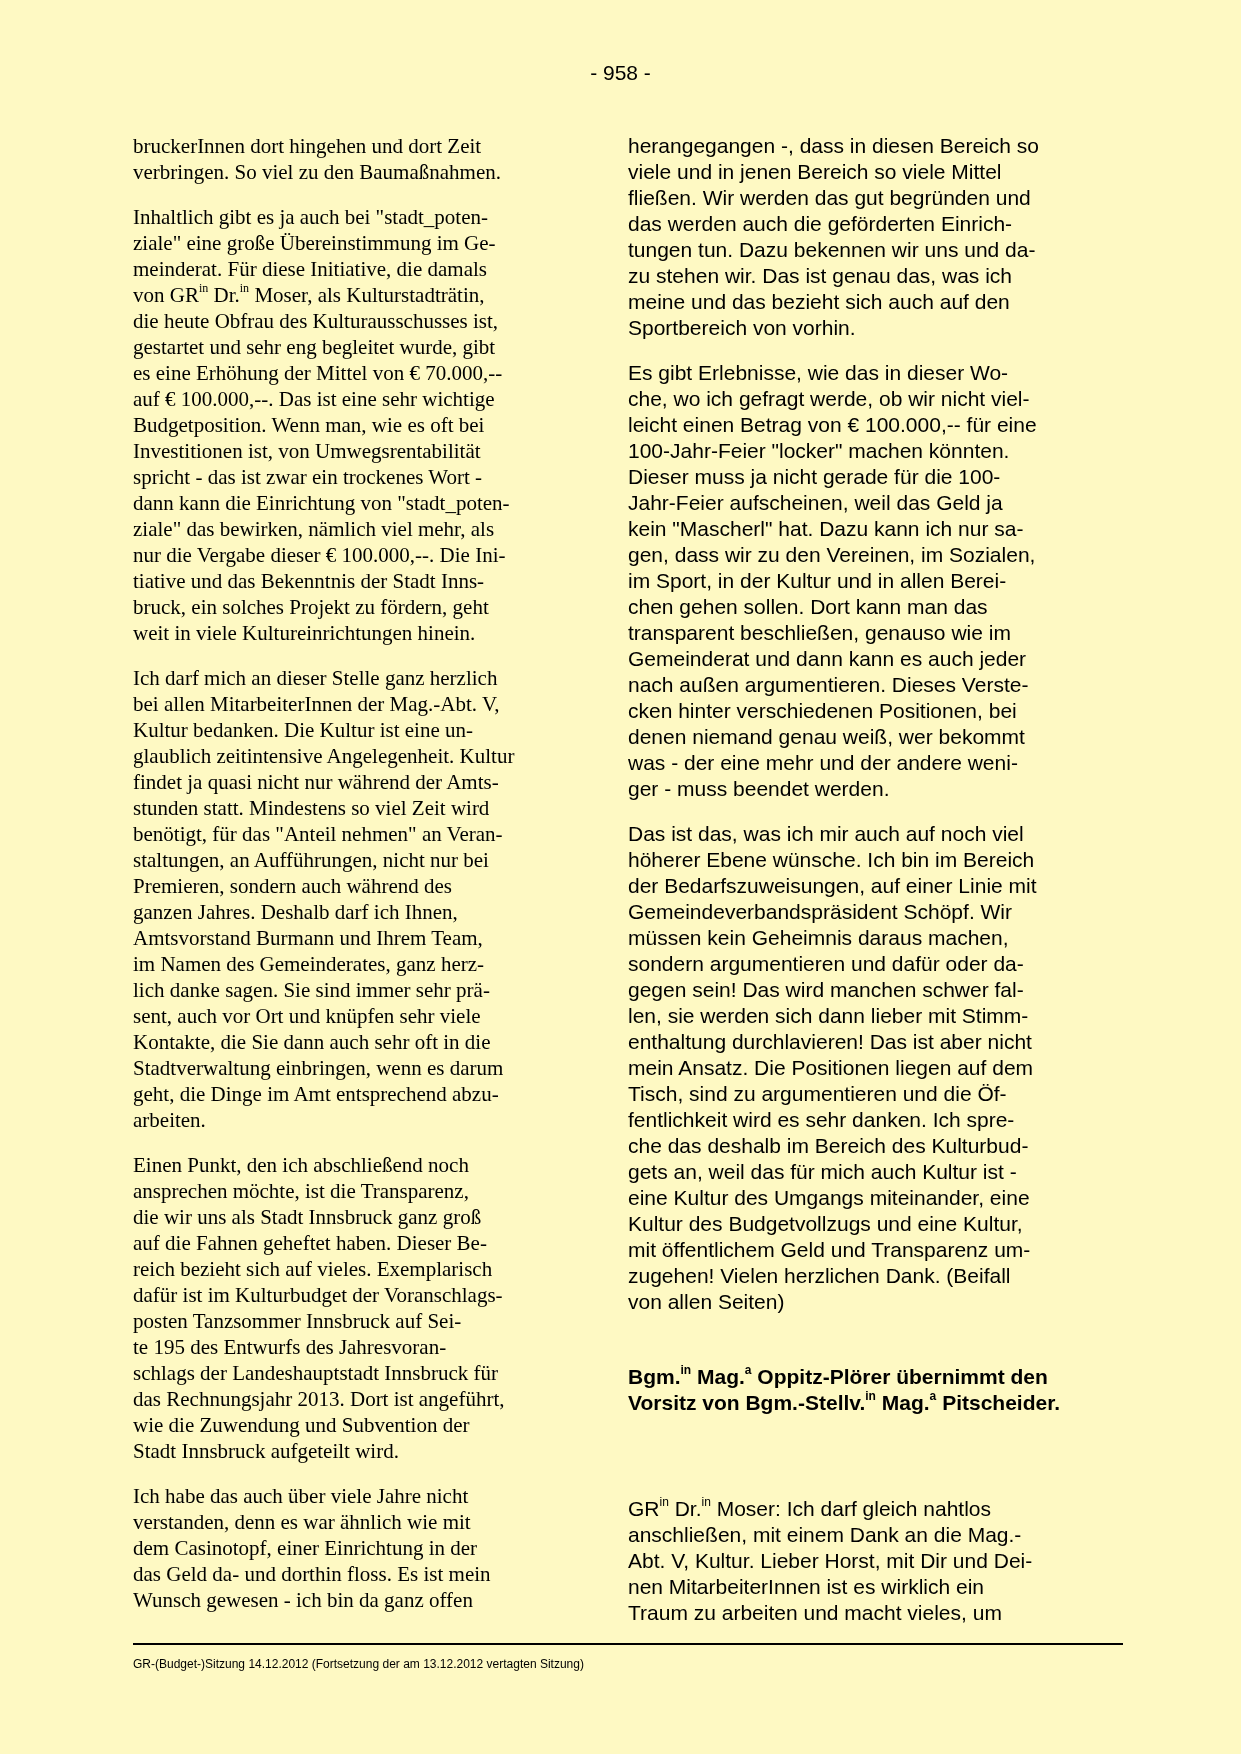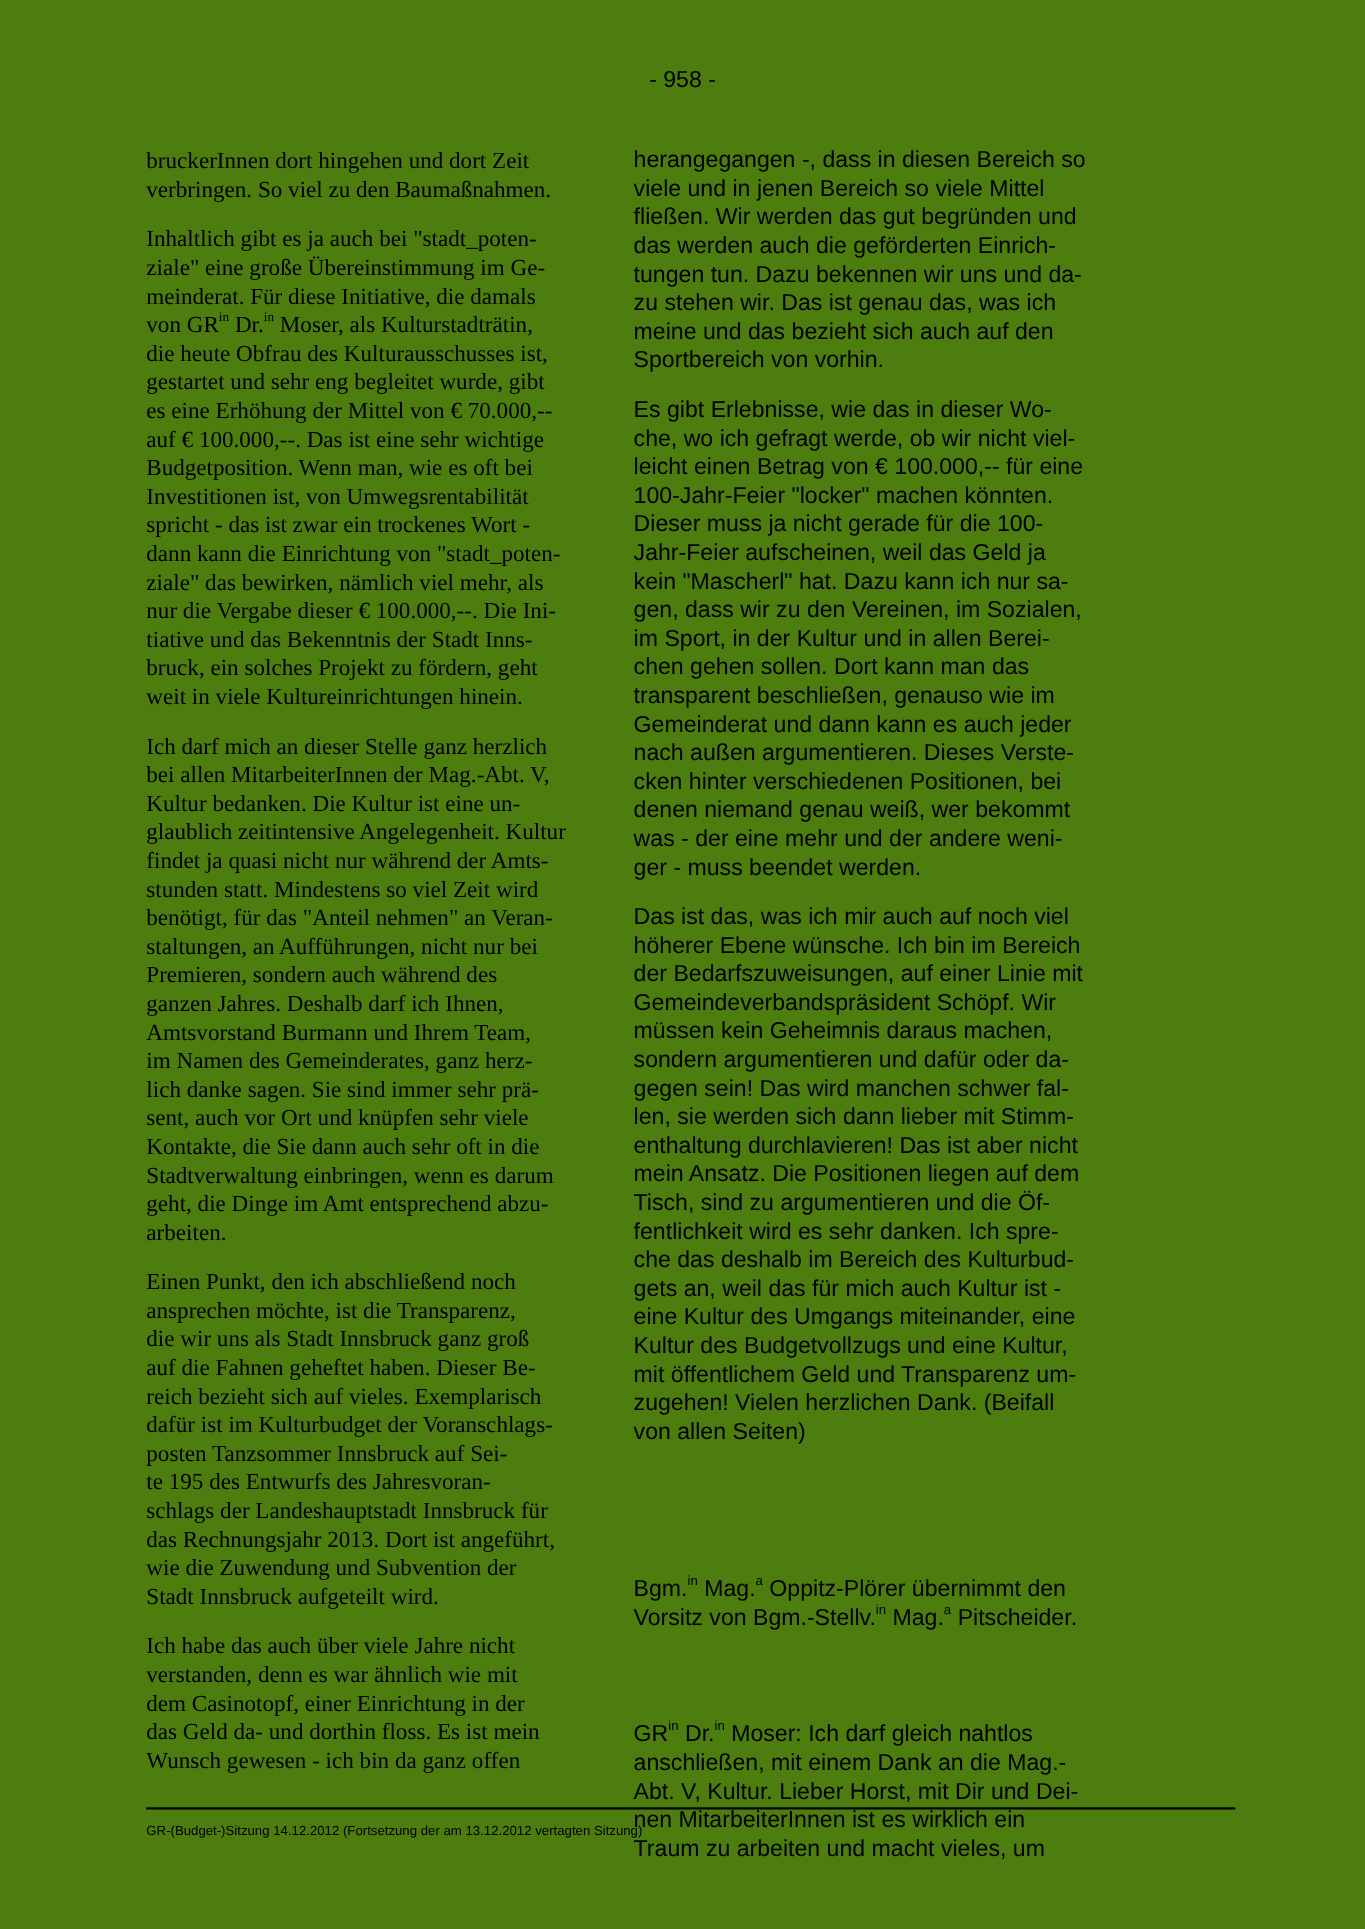--- a/index.html
+++ b/index.html
@@ -4,44 +4,44 @@
 <style>
   html, body {
     margin: 0;
     padding: 0;
     background: #ffffff;
   }
   .page {
     position: relative;
     width: 1241px;
     height: 1754px;
-    background: #4d7c0f;
+    background: #fef9c3;
     color: #000000;
     font-family: "Liberation Sans", "DejaVu Sans", sans-serif;
     overflow: hidden;
   }
   .page-number {
     position: absolute;
     top: 60px;
     left: 133px;
     width: 975px;
     text-align: center;
     font-size: 21px;
     line-height: 26px;
   }
   .column {
     position: absolute;
     top: 133px;
     font-size: 21px;
     line-height: 26px;
   }
   .column-left  { left: 133px; width: 455px; font-family: Liberation Serif, serif; }
-  .column-right { left: 576px; width: 460px; }
+  .column-right { left: 628px; width: 460px; }
   .column p { margin: 0 0 19px 0; }
-  .column p.sp-xl { margin-top: 117px; }
+  .column p.sp-xl { margin-top: 49px; font-weight: bold; }
   .column p.sp-lg { margin-top: 80px; }
   sup {
     font-size: 12px;
     line-height: 0;
     position: relative;
     top: -2px;
     vertical-align: super;
   }
   .footer-rule {
     position: absolute;

